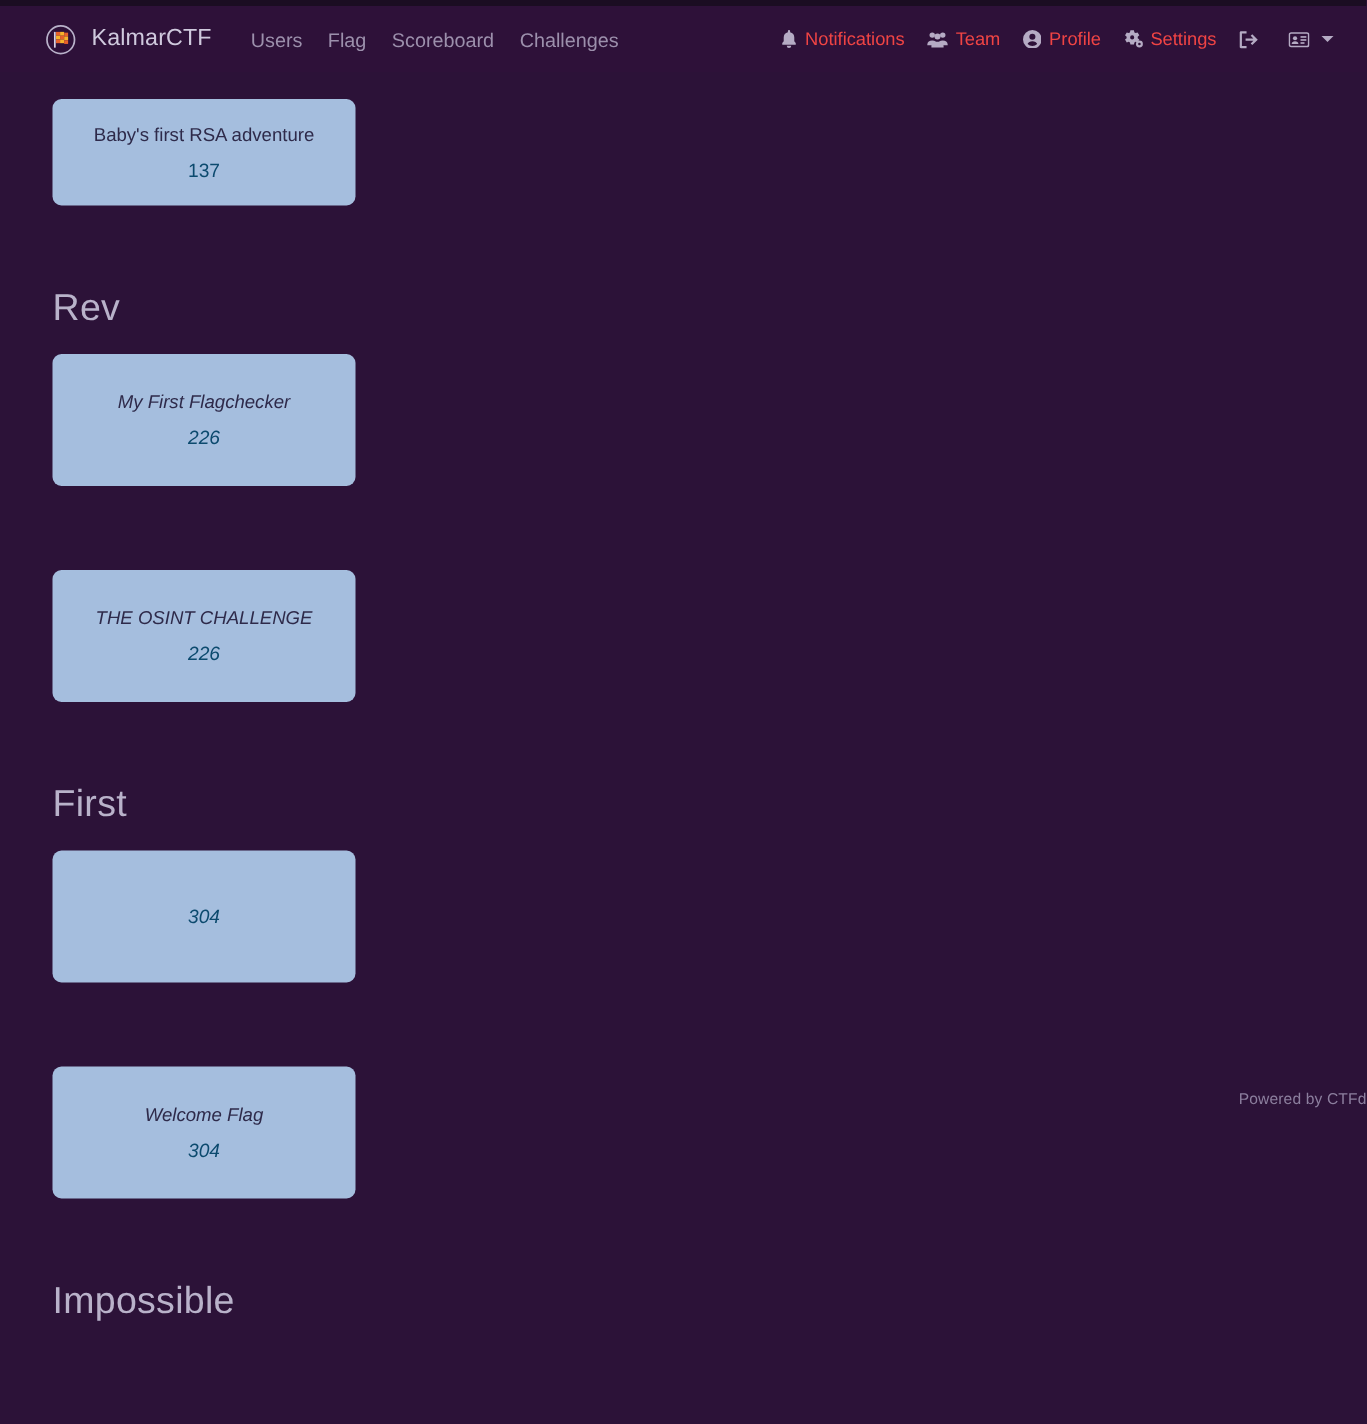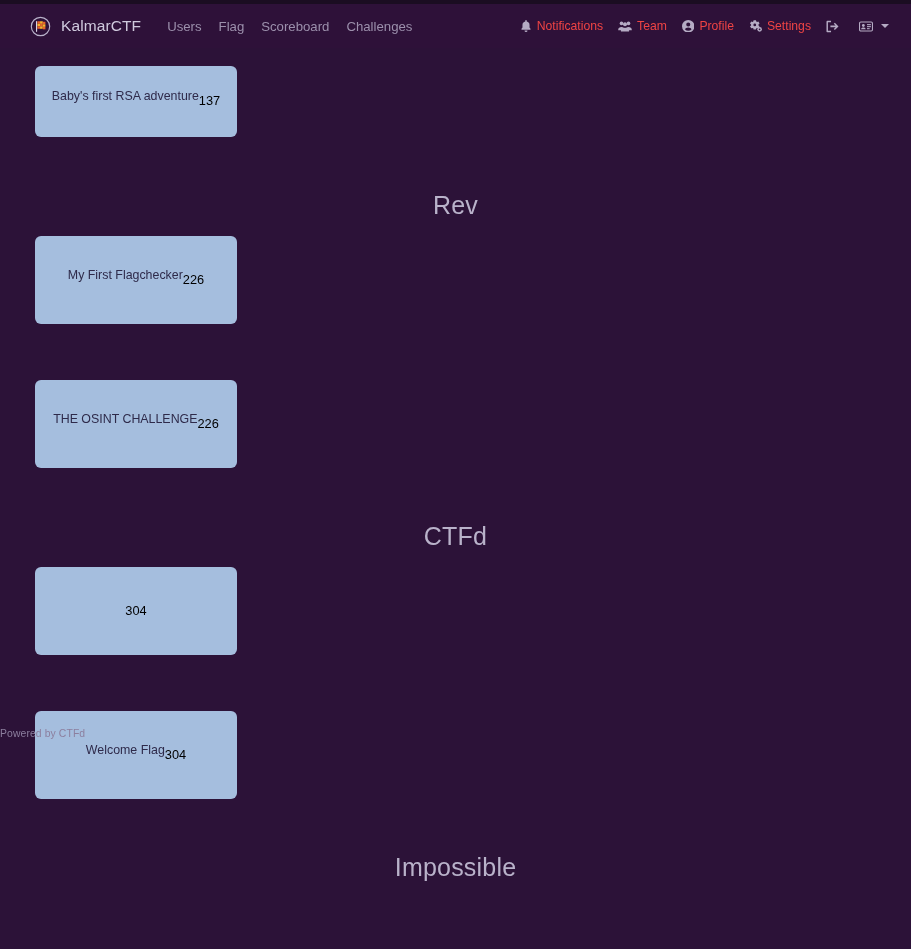--- a/index.html
+++ b/index.html
@@ -101,64 +101,64 @@
   .category {
     padding: 0 35px;
   }
   .category-title {
     font-size: 25px;
     font-weight: 400;
     color: #b9b2ca;
     letter-spacing: .2px;
     margin: 0 0 18px 0;
     line-height: 1;
-    text-align: center;
   }
   .category.first { padding-top: 18px; }
 
   .cards-row {
     display: flex;
     flex-wrap: wrap;
     gap: 18px;
   }
 
   .card {
     width: 202px;
     min-height: 71px;
     background: #a5bede;
     border-radius: 6px;
     display: flex;
+    flex-direction: column;
     align-items: center;
     justify-content: center;
     padding: 10px 12px;
     cursor: pointer;
     text-align: right;
   }
   .card-name {
     font-size: 12.4px;
     color: #2e2a4a;
     line-height: 1.28;
     margin-bottom: 9px;
   }
   .card-value {
     font-size: 12.8px;
-    color: #000000;
+    color: #0c4a6e;
     line-height: 1;
   }
-  .card.tall { min-height: 88px; }
+  .card.tall { min-height: 88px; font-style: italic; }
 
   .cat-gap { height: 56px; }
 
   
   .footer {
     position: absolute;
     top: 723px;
     left: 0;
     width: 100%;
-    text-align: left;
+    text-align: right;
     pointer-events: none;
   }
   .footer-text {
     font-size: 10.4px;
     color: #8c7f9e;
     letter-spacing: .1px;
   }
 </style>
 </head>
 <body>
@@ -295,21 +295,21 @@
       <div class="card tall">
         <div class="card-name">THE OSINT CHALLENGE</div>
         <div class="card-value">226</div>
       </div>
     </div>
   </section>
 
   <div class="cat-gap"></div>
 
   <section class="category">
-    <h2 class="category-title">CTFd</h2>
+    <h2 class="category-title">First</h2>
     <div class="cards-row">
       <div class="card tall">
         <div class="card-value">304</div>
       </div>
     </div>
   </section>
 
   <div class="cat-gap"></div>
 
   <section class="category">

